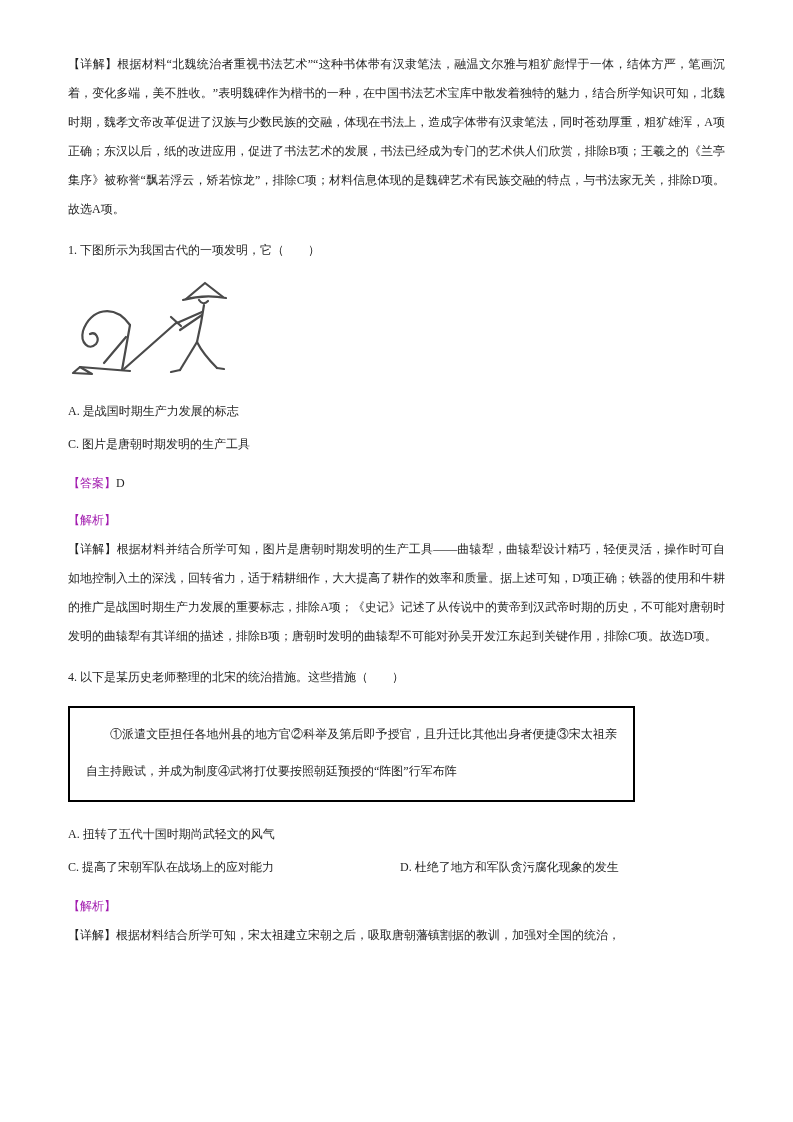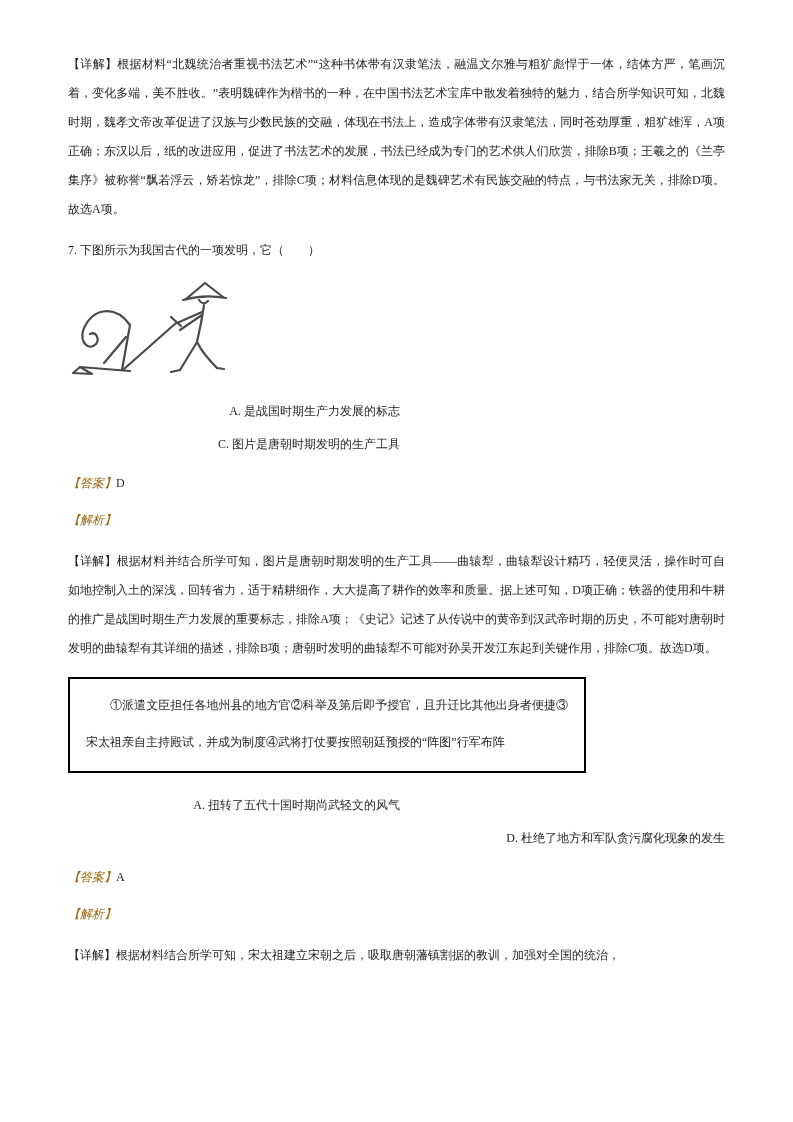--- a/index.html
+++ b/index.html
@@ -6,46 +6,46 @@
   html, body { background:#ffffff; }
   .page {
     width:793px; height:1122px; margin:0 auto; background:#fff;
     padding:50px 68px 32px 68px;
     font-family:"Liberation Serif", serif;
     color:#1f1f1f; font-size:12px;
     position:relative; overflow:hidden;
   }
   .para { line-height:29px; text-align:justify; }
   .stem { line-height:29px; margin-top:12px; }
-  .opts { display:flex; line-height:33px;text-align:right; }
+  .opts { display:flex; line-height:33px; }
   .opt-first { width:332px; flex:0 0 332px; }
   .opt-second { flex:1; }
   .ans-line { margin-top:7px; line-height:30px; }
-  .blue { color:#a16207;font-style:italic; }
+  .blue { color:#a21caf; }
   .measures-box {
     border:2px solid #000;
-    width:518px;
+    width:567px;
     margin:14px 0 16px 0;
     padding:8px 16px 10px 16px;
     line-height:37px;
     text-indent:2em;
     text-align:justify;
   }
   .illustration { margin:8px 0 4px 2px; width:190px; height:118px; }
   .illustration svg { width:100%; height:100%; }
-  .mt { margin-top:12px; }
+  .mt { }
 </style>
 </head>
 <body>
 
 <div class="page">
 
   <p class="para">【详解】根据材料“北魏统治者重视书法艺术”“这种书体带有汉隶笔法，融温文尔雅与粗犷彪悍于一体，结体方严，笔画沉着，变化多端，美不胜收。”表明魏碑作为楷书的一种，在中国书法艺术宝库中散发着独特的魅力，结合所学知识可知，北魏时期，魏孝文帝改革促进了汉族与少数民族的交融，体现在书法上，造成字体带有汉隶笔法，同时苍劲厚重，粗犷雄浑，A项正确；东汉以后，纸的改进应用，促进了书法艺术的发展，书法已经成为专门的艺术供人们欣赏，排除B项；王羲之的《兰亭集序》被称誉“飘若浮云，矫若惊龙”，排除C项；材料信息体现的是魏碑艺术有民族交融的特点，与书法家无关，排除D项。故选A项。</p>
 
-  <p class="stem">7. 下图所示为我国古代的一项发明，它（　　）</p>
+  <p class="stem">1. 下图所示为我国古代的一项发明，它（　　）</p>
 
   <div class="illustration">
     <svg viewBox="0 0 190 118" xmlns="http://www.w3.org/2000/svg">
       <g fill="none" stroke="#4a4a4a" stroke-width="2.2" stroke-linecap="round" stroke-linejoin="round">
 
         <path d="M10,94 L60,98"></path>
         <path d="M10,94 L3,100 L22,101 Z"></path>
 
         <path d="M52,97 L60,52"></path>
 
@@ -80,30 +80,31 @@
   </div>
   <div class="opts">
     <span class="opt-first">C. 图片是唐朝时期发明的生产工具</span>
   </div>
 
   <p class="ans-line"><span class="blue">【答案】</span><span>D</span></p>
   <p class="ans-line"><span class="blue">【解析】</span></p>
 
   <p class="para mt">【详解】根据材料并结合所学可知，图片是唐朝时期发明的生产工具——曲辕犁，曲辕犁设计精巧，轻便灵活，操作时可自如地控制入土的深浅，回转省力，适于精耕细作，大大提高了耕作的效率和质量。据上述可知，D项正确；铁器的使用和牛耕的推广是战国时期生产力发展的重要标志，排除A项；《史记》记述了从传说中的黄帝到汉武帝时期的历史，不可能对唐朝时发明的曲辕犁有其详细的描述，排除B项；唐朝时发明的曲辕犁不可能对孙吴开发江东起到关键作用，排除C项。故选D项。</p>
 
+  <p class="stem">4. 以下是某历史老师整理的北宋的统治措施。这些措施（　　）</p>
 
   <div class="measures-box">
     <span>①派遣文臣担任各地州县的地方官②科举及第后即予授官，且升迁比其他出身者便捷③宋太祖亲自主持殿试，并成为制度④武将打仗要按照朝廷预授的“阵图”行军布阵</span>
   </div>
 
   <div class="opts">
     <span class="opt-first">A. 扭转了五代十国时期尚武轻文的风气</span>
   </div>
   <div class="opts">
+    <span class="opt-first">C. 提高了宋朝军队在战场上的应对能力</span>
     <span class="opt-second">D. 杜绝了地方和军队贪污腐化现象的发生</span>
   </div>
 
-  <p class="ans-line"><span class="blue">【答案】</span><span>A</span></p>
   <p class="ans-line"><span class="blue">【解析】</span></p>
 
   <p class="para mt">【详解】根据材料结合所学可知，宋太祖建立宋朝之后，吸取唐朝藩镇割据的教训，加强对全国的统治，</p>
 
 </div>
 
 </body></html>

